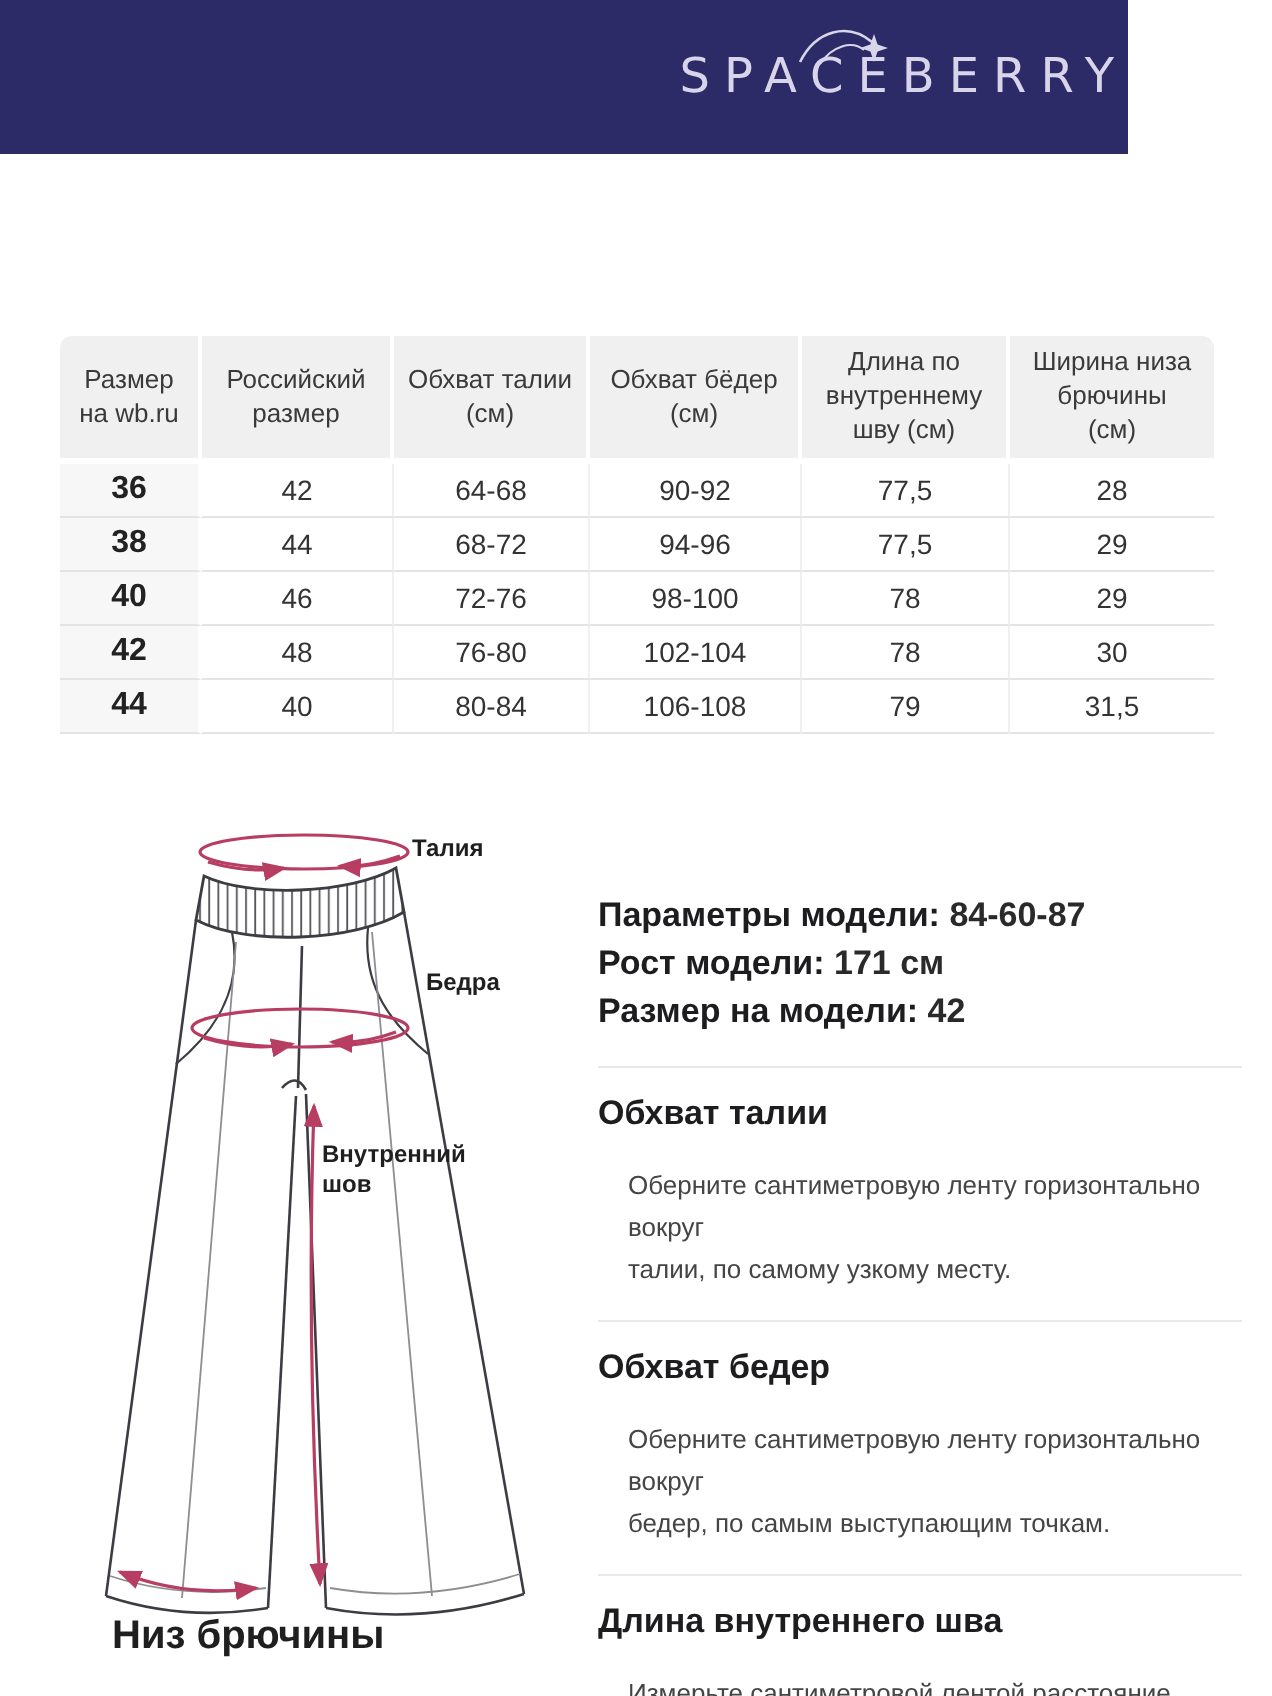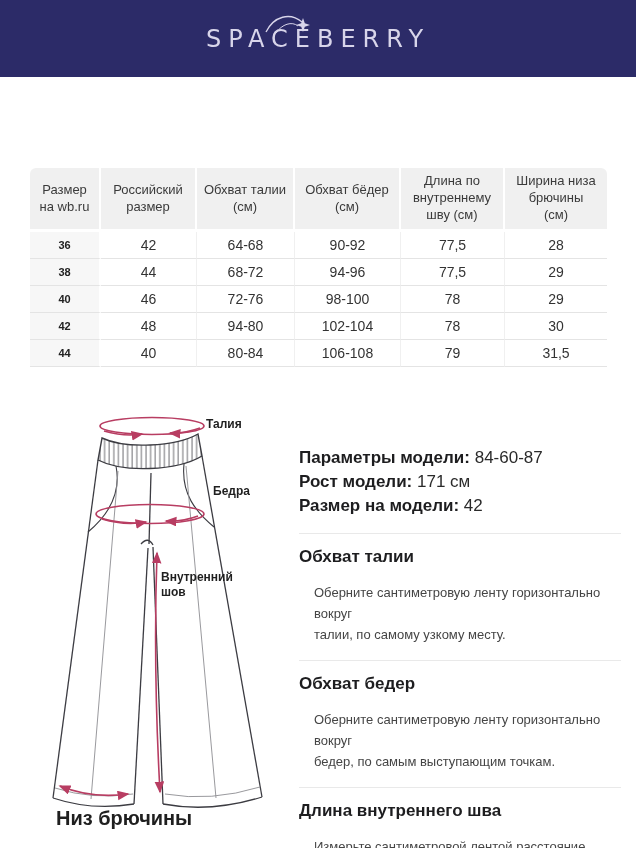--- a/index.html
+++ b/index.html
@@ -2,22 +2,22 @@
 <html><head>
 <meta charset="utf-8">
 <style>
   html,body{margin:0;padding:0;background:#ffffff;}
   .page{
     position:relative;width:636px;height:848px;background:#ffffff;
     font-family:"Liberation Sans",sans-serif;overflow:hidden;
   }
   
   .topbar{
-    position:absolute;left:0;top:0;width:636px;height:77px;
-    background:#2c2b68;display:flex;align-items:center;justify-content:center;
+    position:absolute;left:0;top:0;width:564px;height:77px;
+    background:#2c2b68;display:flex;align-items:center;justify-content:flex-end;
   }
   .logo-wrap{position:relative;display:inline-block;}
   .logo-text{
     font-family:"DejaVu Sans",sans-serif;font-size:24px;font-weight:400;
     letter-spacing:7px;color:#d8d5ea;line-height:1;
   }
   .comet{position:absolute;left:58px;top:-17px;width:48px;height:32px;}
   
   .size-table{
     position:absolute;left:30px;top:168px;width:577px;
@@ -30,39 +30,39 @@
     border-right:2px solid #ffffff;border-bottom:3px solid #ffffff;
   }
   .size-table th:first-child{border-top-left-radius:6px;}
   .size-table th:last-child{border-top-right-radius:6px;border-right:none;}
   .size-table td{
     height:26px;text-align:center;vertical-align:middle;
     font-size:14px;color:#333;padding:0 2px;
     border-bottom:1px solid #e4e4e4;border-right:1px solid #f0f0f0;
   }
   .size-table td:first-child{
-    background:#f7f7f7;font-weight:700;font-size:11px;color:#222;
+    background:#f7f7f7;font-weight:700;font-size:16px;color:#222;
     border-right:2px solid #ffffff;
   }
   .size-table td:last-child{border-right:none;}
   
   .diagram{position:absolute;left:30px;top:400px;width:262px;height:440px;}
   .diagram svg{position:absolute;left:0;top:0;}
   .diag-label{
     position:absolute;font-size:12px;font-weight:600;color:#1f1f1f;line-height:1.25;
   }
   .lbl-waist{left:176px;top:17px;}
   .lbl-hips{left:183px;top:84px;}
   .lbl-inseam{left:131px;top:170px;width:96px;}
   .lbl-hem{left:26px;top:406px;font-size:20px;}
   
   .info-col{position:absolute;left:299px;top:446px;width:322px;}
   .model-line{font-size:17px;line-height:24px;color:#1d1d1f;}
   .model-line .lab{font-weight:700;}
-  .model-line .val{font-weight:400;color:#2a2a2a;}
+  .model-line .val{font-weight:700;color:#2a2a2a;}
   .guide-section{border-top:1px solid #e9e9e9;margin-top:15px;padding-top:13px;}
   .guide-title{font-size:17px;font-weight:700;color:#1d1d1f;margin:0 0 7px 0;}
   .guide-text{
     font-size:13px;color:#454545;line-height:21px;margin:15px;white-space:pre-line;
   }
 </style>
 </head>
 <body>
 
 <div class="page">
@@ -126,21 +126,21 @@
           <td>40</td>
           <td>46</td>
           <td>72-76</td>
           <td>98-100</td>
           <td>78</td>
           <td>29</td>
         </tr>
         <tr>
           <td>42</td>
           <td>48</td>
-          <td>94-80</td>
+          <td>76-80</td>
           <td>102-104</td>
           <td>78</td>
           <td>30</td>
         </tr>
         <tr>
           <td>44</td>
           <td>40</td>
           <td>80-84</td>
           <td>106-108</td>
           <td>79</td>

